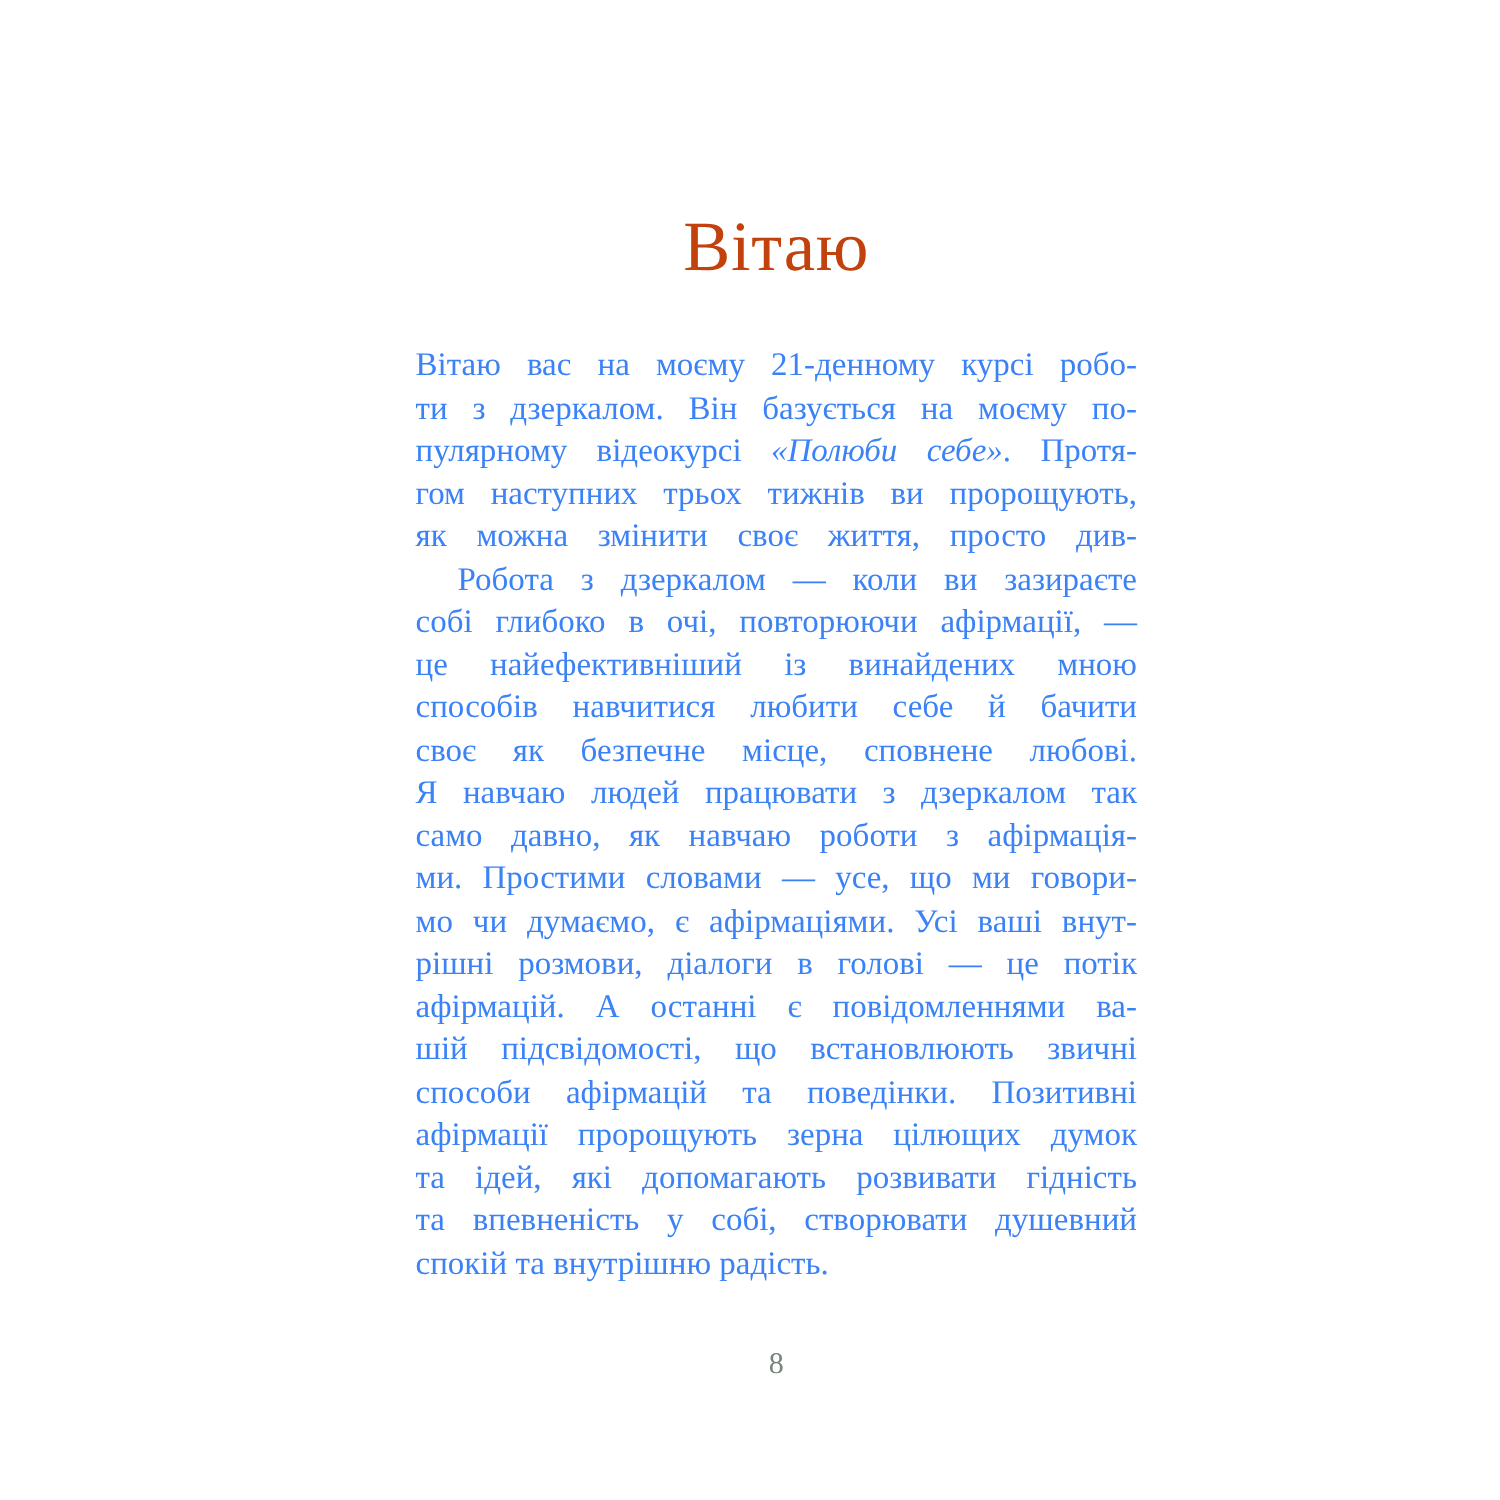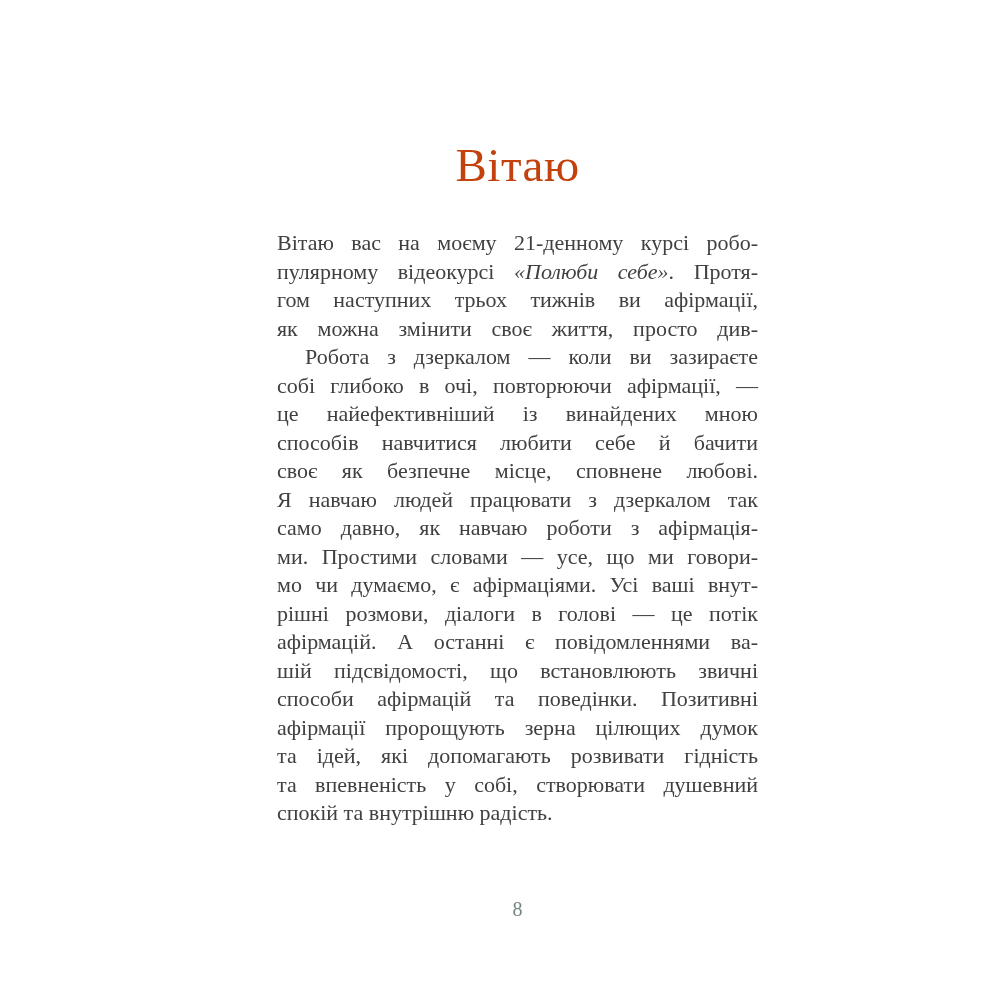--- a/index.html
+++ b/index.html
@@ -34,21 +34,21 @@
     color: #c2410c;
     letter-spacing: 0.5px;
   }
   .body-text {
     position: absolute;
     left: 0;
     top: 229px;
     width: 100%;
     font-size: 22px;
     line-height: 28.5px;
-    color: #404040;
+    color: #3b82f6;
   }
   .line {
     text-align: justify;
     text-align-last: justify;
     white-space: normal;
   }
   .line.last {
     text-align-last: left;
   }
   .line.indent {
@@ -68,22 +68,23 @@
   }
 </style>
 </head>
 <body>
 
 <div class="page">
   <div class="content-column">
     <div class="chapter-title">Вітаю</div>
     <div class="body-text">
         <div class="line"><span>Вітаю вас на моєму 21-денному курсі робо-</span></div>
+        <div class="line"><span>ти з дзеркалом. Він базується на моєму по-</span></div>
         <div class="line"><span>пулярному відеокурсі </span><span class="italic">«Полюби себе»</span><span>. Протя-</span></div>
-        <div class="line"><span>гом наступних трьох тижнів ви афірмації,</span></div>
+        <div class="line"><span>гом наступних трьох тижнів ви пророщують,</span></div>
         <div class="line"><span>як можна змінити своє життя, просто див-</span></div>
         <div class="line indent"><span>Робота з дзеркалом — коли ви зазираєте</span></div>
         <div class="line"><span>собі глибоко в очі, повторюючи афірмації, —</span></div>
         <div class="line"><span>це найефективніший із винайдених мною</span></div>
         <div class="line"><span>способів навчитися любити себе й бачити</span></div>
         <div class="line"><span>своє як безпечне місце, сповнене любові.</span></div>
         <div class="line"><span>Я навчаю людей працювати з дзеркалом так</span></div>
         <div class="line"><span>само давно, як навчаю роботи з афірмація-</span></div>
         <div class="line"><span>ми. Простими словами — усе, що ми говори-</span></div>
         <div class="line"><span>мо чи думаємо, є афірмаціями. Усі ваші внут-</span></div>

